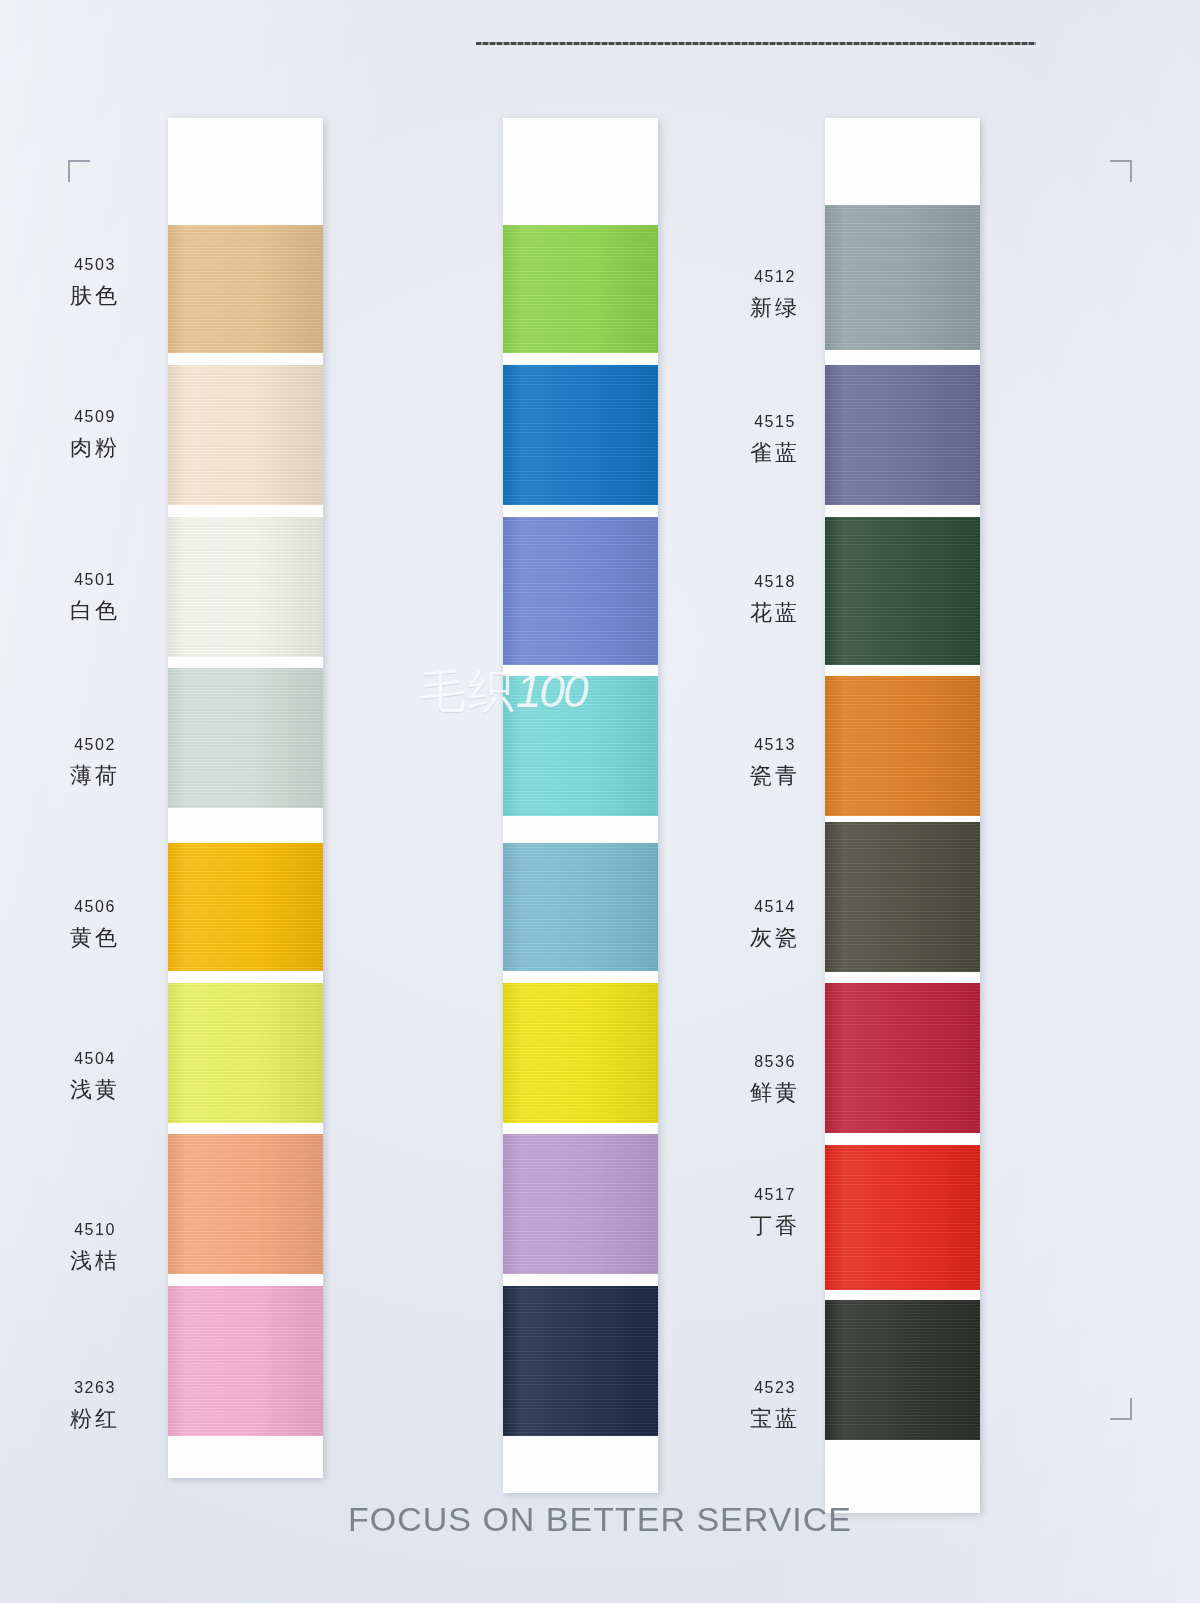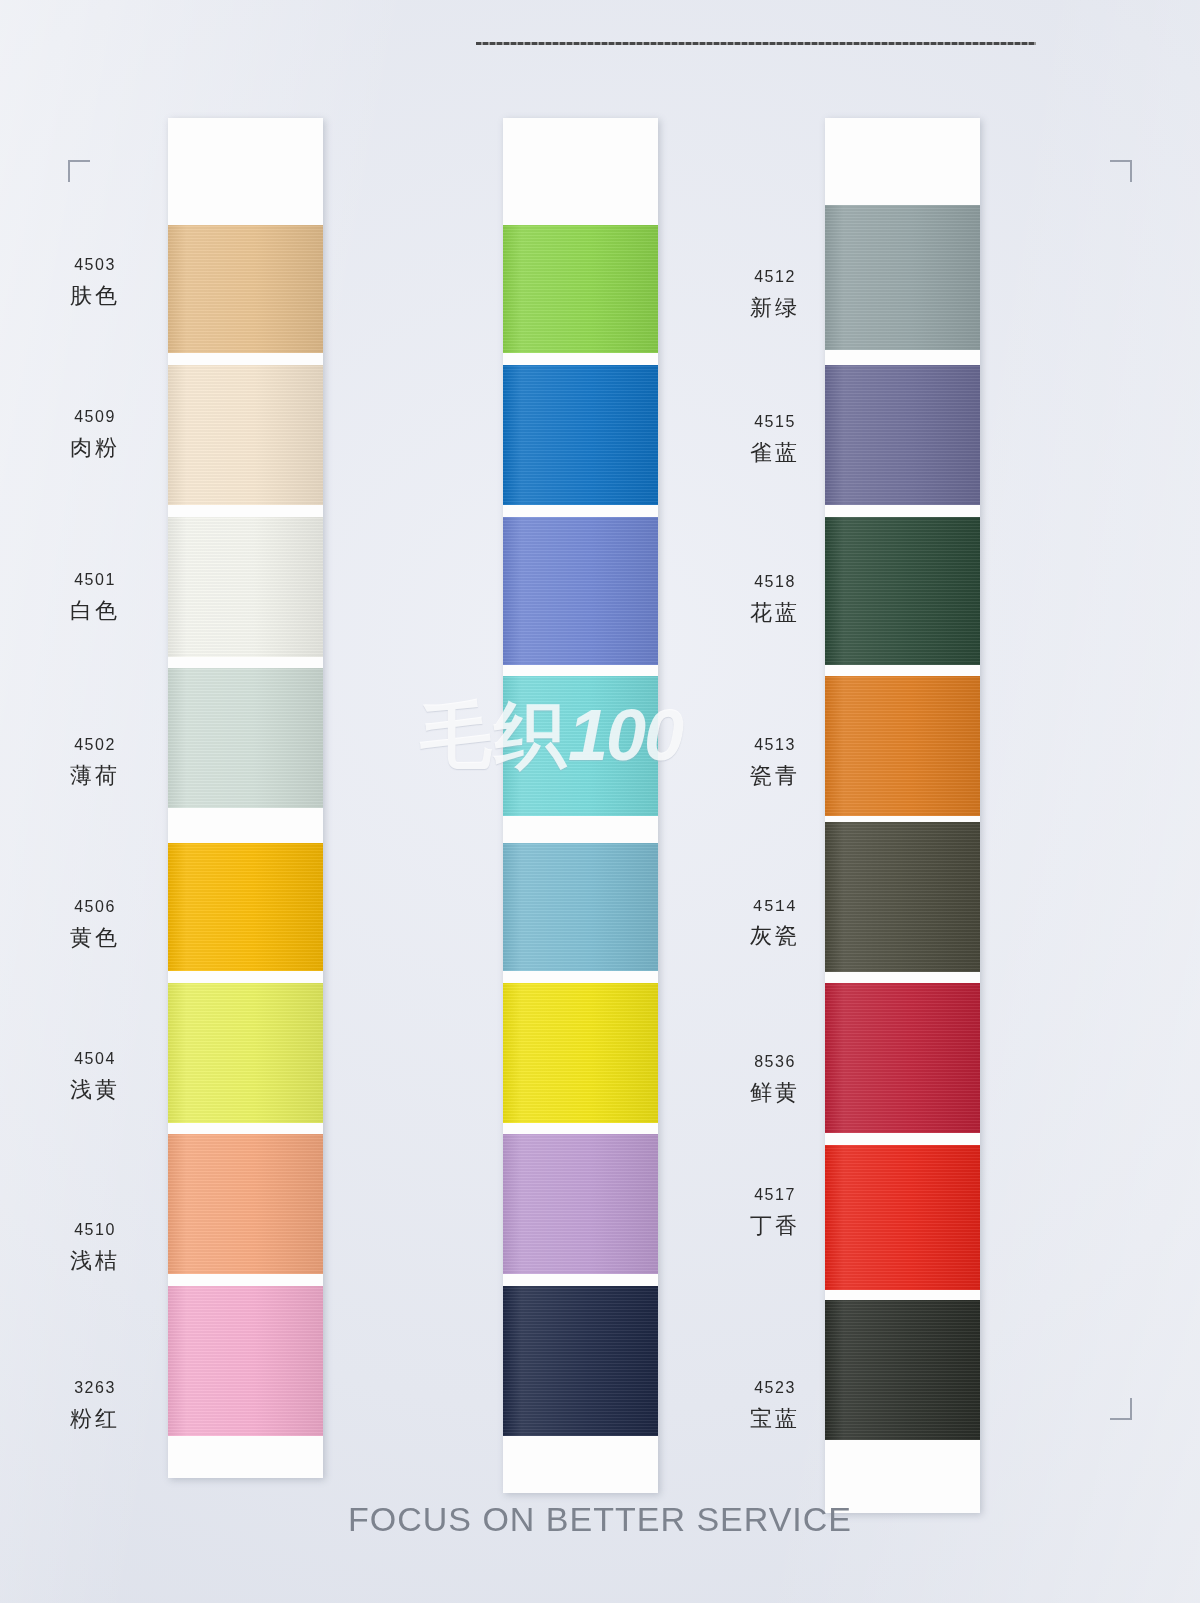--- a/index.html
+++ b/index.html
@@ -48,24 +48,23 @@
   .reg.tr i.h{top:0;right:0}.reg.tr i.v{top:0;right:0}
   .reg.br{left:1110px;top:1398px;}
   .reg.br i.h{bottom:0;right:0}.reg.br i.v{bottom:0;right:0}
 
   
   .watermark{
     position:absolute;left:420px;top:655px;width:360px;height:135px;
     pointer-events:none;user-select:none;
   }
   .wm-main{
-    font-size:72px;font-weight:700;color:rgba(255,255,255,.80);
+    font-size:46px;font-weight:400;color:rgba(255,255,255,.80);
     letter-spacing:2px;line-height:72px;white-space:nowrap;
     text-shadow:0 1px 1px rgba(160,170,185,.35);
-    margin-top:44px;
   }
   .wm-sub{
     font-size:23px;font-weight:700;color:rgba(255,255,255,.72);
     letter-spacing:3px;white-space:nowrap;margin-top:4px;
     text-shadow:0 1px 1px rgba(160,170,185,.30);
   }
   .wm-100{font-style:italic;letter-spacing:-2px;}
 
   
   .footer{
@@ -291,21 +290,21 @@
         <div class="name">花蓝</div>
       </div>
     </div>
     <div class="column col-2">
       <div class="label" style="top: 730px;">
         <div class="code">4513</div>
         <div class="name">瓷青</div>
       </div>
     </div>
     <div class="column col-2">
-      <div class="label" style="top: 892px; font-family: Liberation Mono, monospace;">
+      <div class="label" style="top: 892px;">
         <div class="code">4514</div>
         <div class="name">灰瓷</div>
       </div>
     </div>
     <div class="column col-2">
       <div class="label" style="top: 1047px;">
         <div class="code">8536</div>
         <div class="name">鲜黄</div>
       </div>
     </div>

